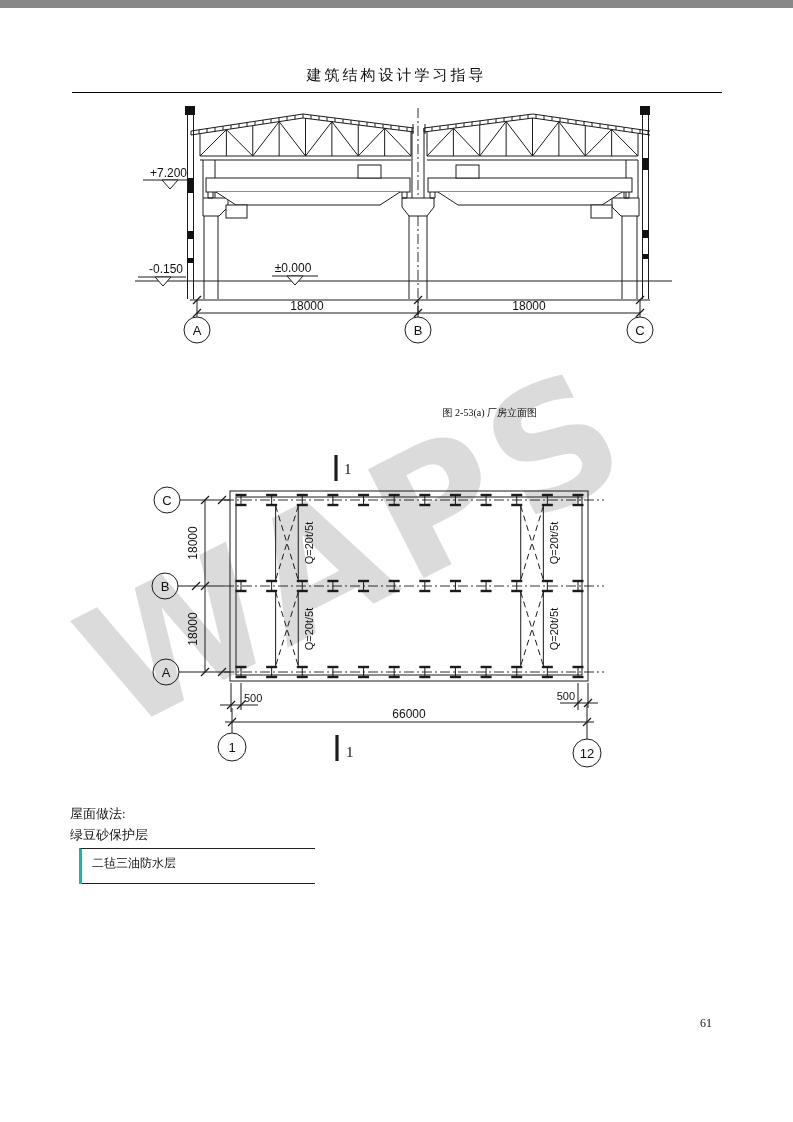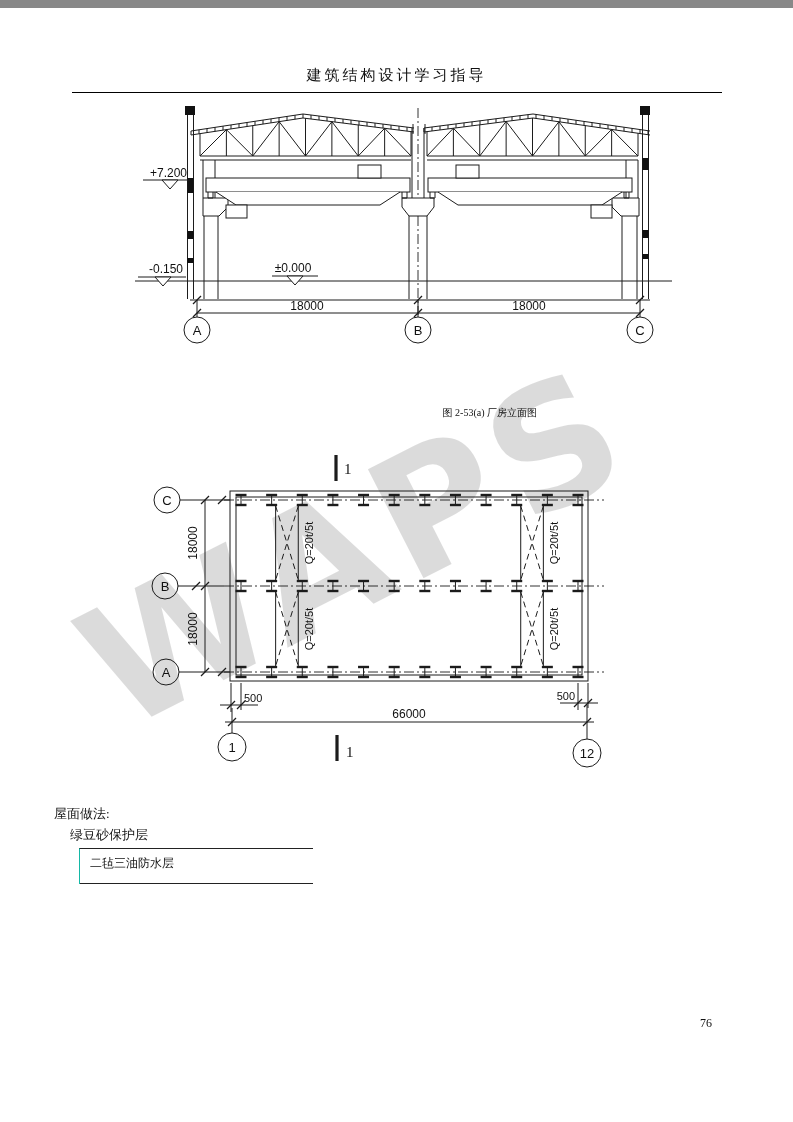--- a/index.html
+++ b/index.html
@@ -18,23 +18,23 @@
   .lw .dash{stroke-dasharray:6 4;}
   .lw .f{stroke-width:2.4;}
   .lw .s{stroke-width:1.3;}
   .lw .sec{stroke-width:3.2;}
   .lw text{stroke:none;fill:#111;font-family:"Liberation Sans",sans-serif;font-size:12px;}
   .lw text.cad{font-size:12px;}
   .lw text.sm{font-size:11px;}
   .lw text.axis{font-size:13px;}
   .lw text.sect{font-size:15px;font-family:"Liberation Serif",serif;}
   .caption{position:absolute;font-size:10px;z-index:3;text-align:right;width:240px;}
-  .roof-title{position:absolute;left:54px;top:797px;font-size:13px;z-index:3;}
+  .roof-title{position:absolute;left:70px;top:797px;font-size:13px;z-index:3;}
   .roof-top-layer{position:absolute;left:70px;top:818px;font-size:13px;z-index:3;text-align:right;}
-  .roof-box{position:absolute;left:79px;top:840px;width:233px;border-left:1px solid #14b8a6;border-top:1px solid #222;z-index:3;}
+  .roof-box{position:absolute;left:79px;top:840px;width:233px;border-left:3px solid #14b8a6;border-top:1px solid #222;z-index:3;}
   .roof-row{height:28px;border-bottom:1px solid #222;padding:6px 0 0 10px;font-size:12px;box-sizing:content-box;}
   .pageno{position:absolute;left:700px;top:1008px;font-size:12px;z-index:3;}
 </style>
 </head>
 <body>
 
 <div class="page">
 
   <div class="hdr">建筑结构设计学习指导</div>
   <div class="hdr-rule"></div>
@@ -420,14 +420,14 @@
   </svg>
 
   <div class="caption" style="left:297px;top:398px;">图 2-53(a)  厂房立面图</div>
 
   <div class="roof-title">屋面做法:</div>
   <div class="roof-top-layer">绿豆砂保护层</div>
   <div class="roof-box">
     <div class="roof-row">二毡三油防水层</div>
   </div>
 
-  <div class="pageno">76</div>
+  <div class="pageno">61</div>
 </div>
 
 </body></html>

